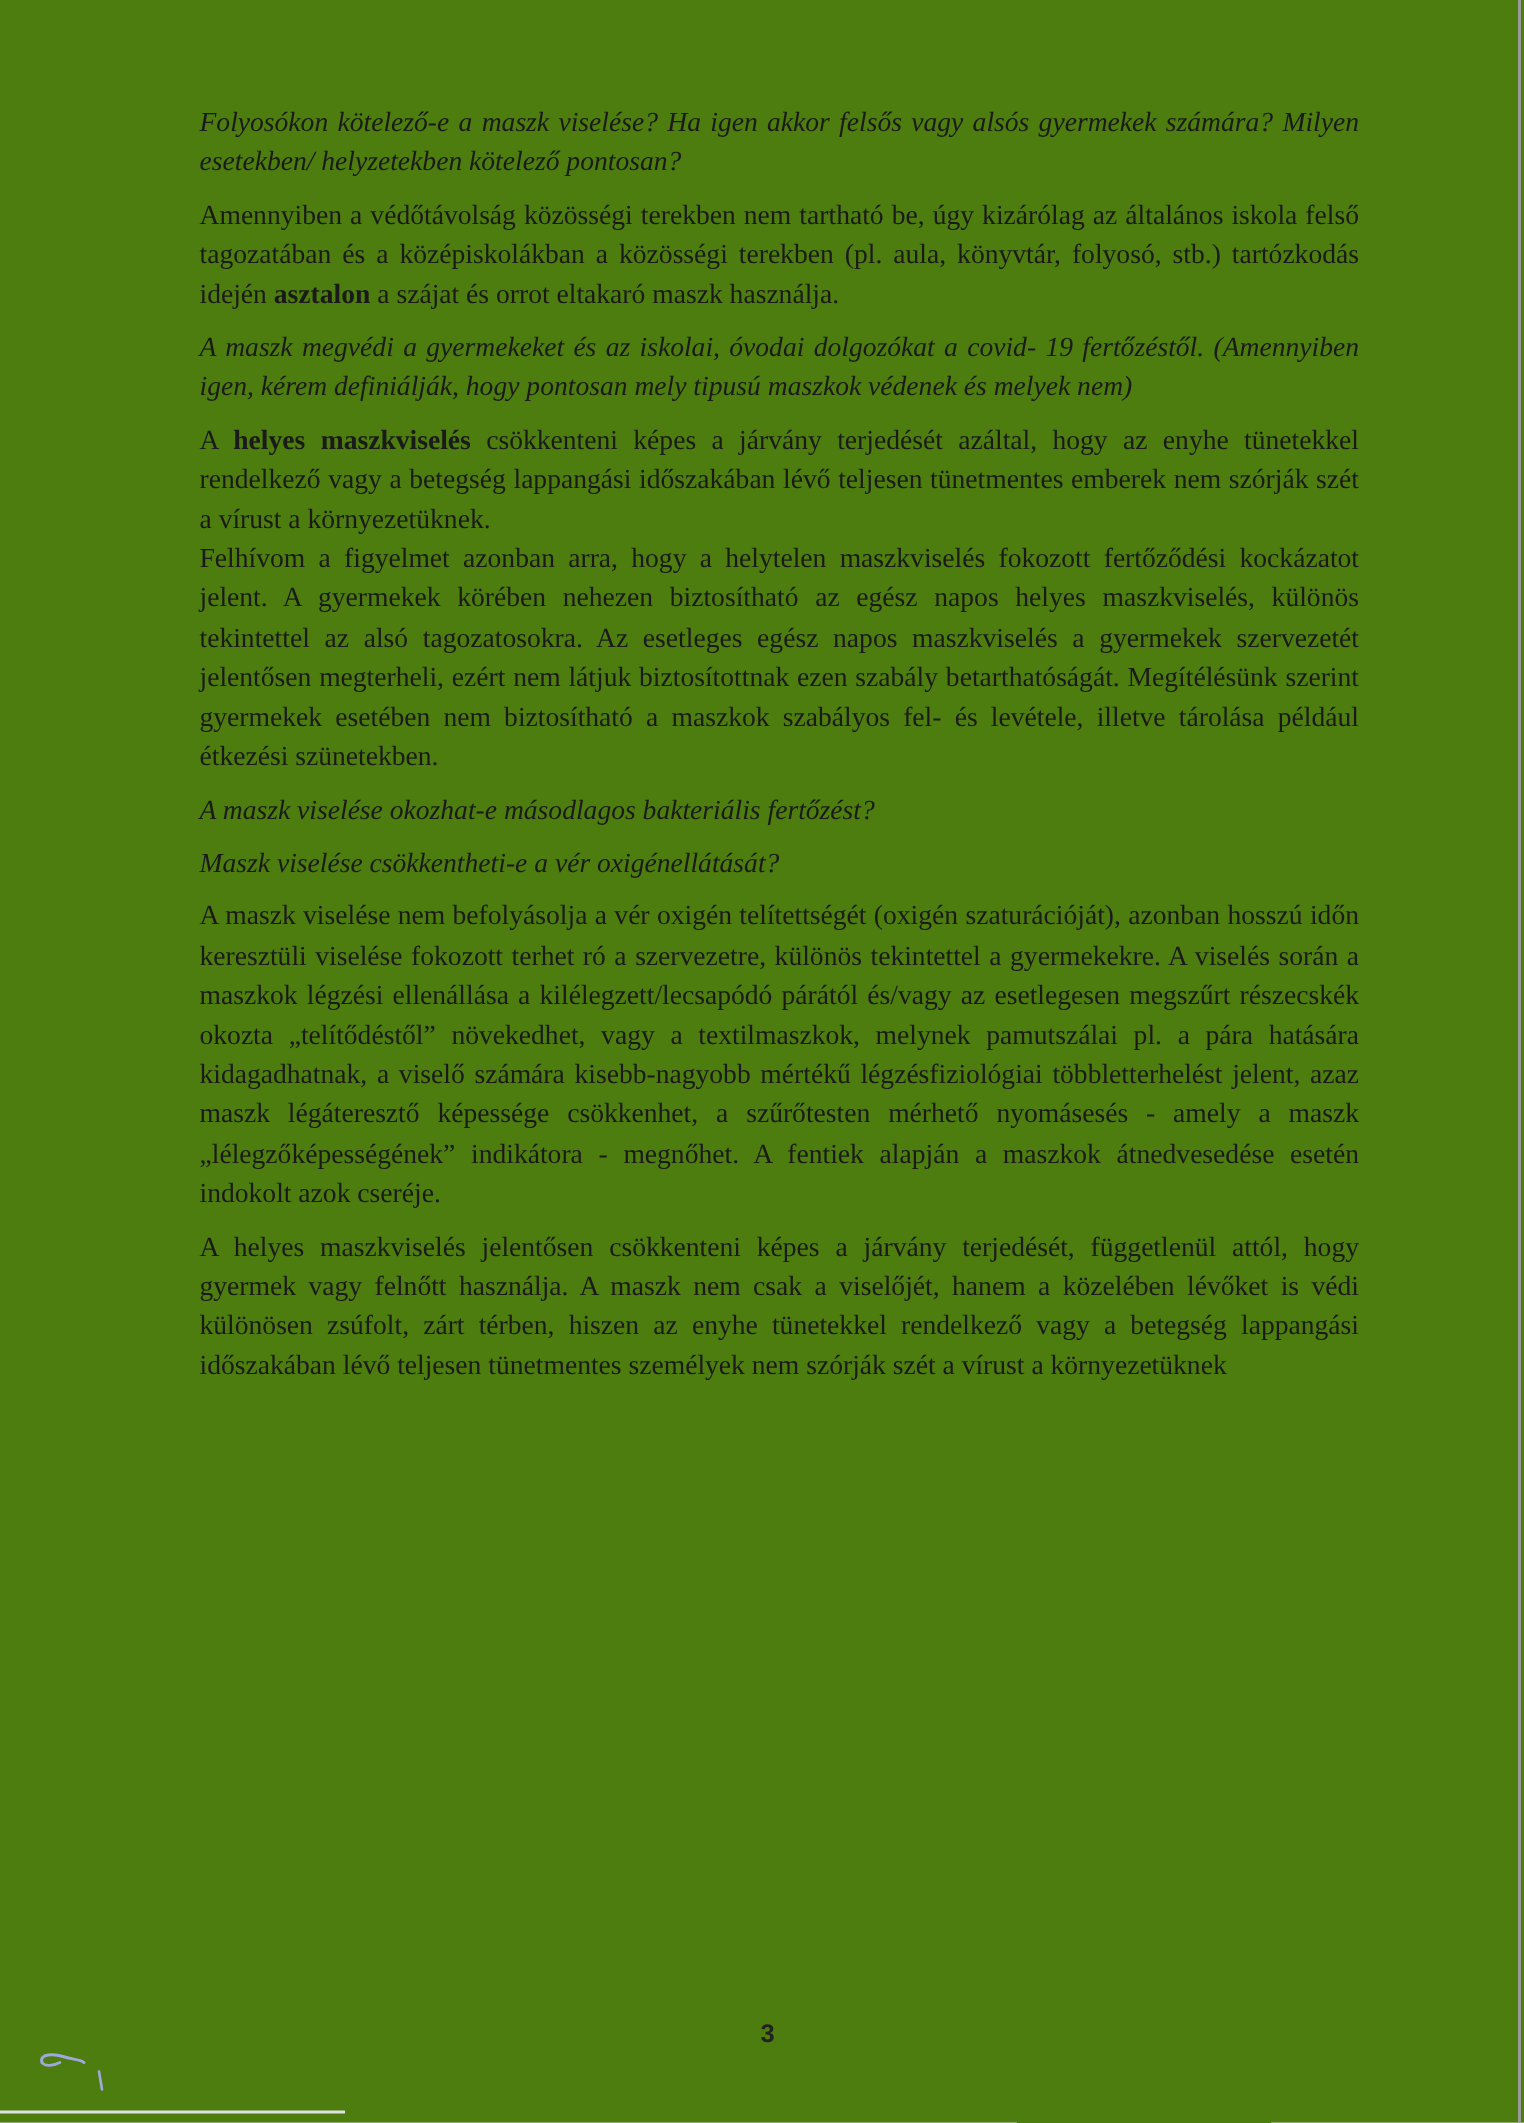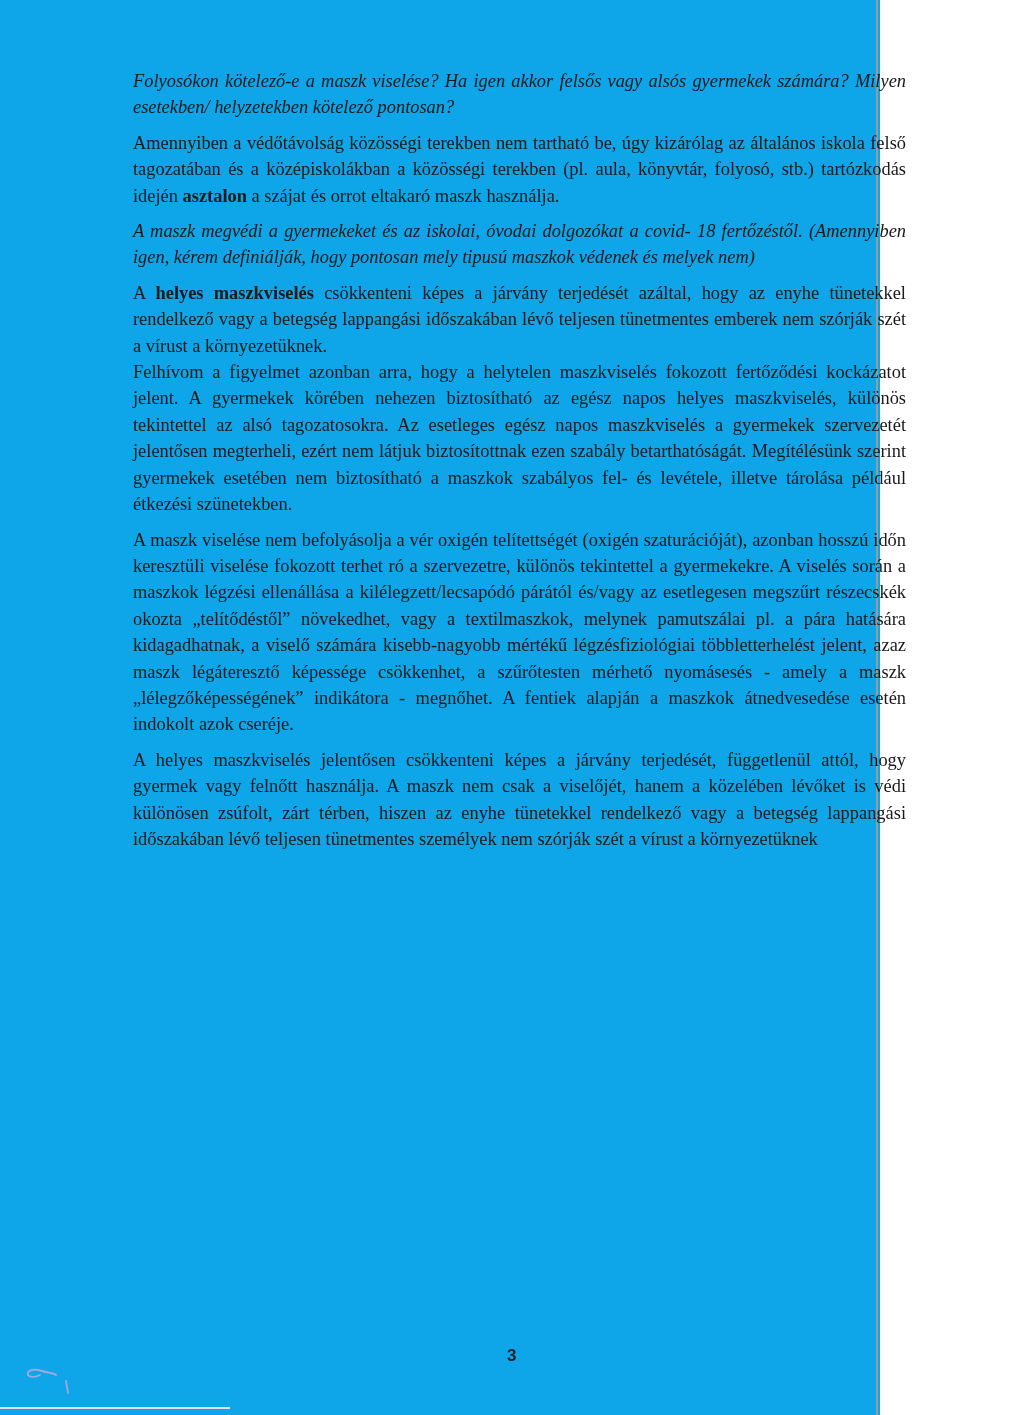--- a/index.html
+++ b/index.html
@@ -1,18 +1,18 @@
 <!DOCTYPE html>
 <html><head>
 <meta charset="utf-8">
 <style>
   html, body { margin: 0; padding: 0; background: #ffffff; }
   body { width: 1016px; height: 1415px; position: relative; overflow: hidden; }
   .page {
-    position: absolute; left: 0; top: 0; width: 880px; height: 1415px; background: #0ea5e9; text-decoration: underline;
+    position: absolute; left: 0; top: 0; width: 1016px; height: 1415px; background: #4d7c0f; text-decoration: underline;
   }
   .right-edge {
     position: absolute; top: 0; right: 2px; width: 2px; height: 1415px; background: #9a9a9a;
   }
   .bottom-edge {
     position: absolute; left: 0; bottom: 6px; width: 230px; height: 2px; background: #e2e2e2;
   }
   .content {
     position: absolute; left: 133px; top: 68px; width: 773px;
     font-family: "Liberation Serif", "DejaVu Serif", serif;
@@ -34,25 +34,27 @@
 
 <div class="page">
   <div class="right-edge"></div>
   <div class="bottom-edge"></div>
 
   <div class="content">
 
     <p class="q">Folyosókon kötelező-e a maszk viselése? Ha igen akkor felsős vagy alsós gyermekek számára? Milyen esetekben/ helyzetekben kötelező pontosan?</p>
     <p><span>Amennyiben a védőtávolság közösségi terekben nem tartható be, úgy kizárólag az általános iskola felső tagozatában és a középiskolákban a közösségi terekben (pl. aula, könyvtár, folyosó, stb.) tartózkodás idején </span><span class="strong">asztalon</span><span> a szájat és orrot eltakaró maszk használja.</span></p>
 
-    <p class="q">A maszk megvédi a gyermekeket és az iskolai, óvodai dolgozókat a covid- 18 fertőzéstől. (Amennyiben igen, kérem definiálják, hogy pontosan mely tipusú maszkok védenek és melyek nem)</p>
+    <p class="q">A maszk megvédi a gyermekeket és az iskolai, óvodai dolgozókat a covid- 19 fertőzéstől. (Amennyiben igen, kérem definiálják, hogy pontosan mely tipusú maszkok védenek és melyek nem)</p>
     <p style="margin-bottom:0"><span>A </span><span class="strong">helyes maszkviselés</span><span> csökkenteni képes a járvány terjedését azáltal, hogy az enyhe tünetekkel rendelkező vagy a betegség lappangási időszakában lévő teljesen tünetmentes emberek nem szórják szét a vírust a környezetüknek.</span></p>
     <p>Felhívom a figyelmet azonban arra, hogy a helytelen maszkviselés fokozott fertőződési kockázatot jelent. A gyermekek körében nehezen biztosítható az egész napos helyes maszkviselés, különös tekintettel az alsó tagozatosokra. Az esetleges egész napos maszkviselés a gyermekek szervezetét jelentősen megterheli, ezért nem látjuk biztosítottnak ezen szabály betarthatóságát. Megítélésünk szerint gyermekek esetében nem biztosítható a maszkok szabályos fel- és levétele, illetve tárolása például étkezési szünetekben.</p>
 
+    <p class="q">A maszk viselése okozhat-e másodlagos bakteriális fertőzést?</p>
 
+    <p class="q">Maszk viselése csökkentheti-e a vér oxigénellátását?</p>
     <p>A maszk viselése nem befolyásolja a vér oxigén telítettségét (oxigén szaturációját), azonban hosszú időn keresztüli viselése fokozott terhet ró a szervezetre, különös tekintettel a gyermekekre. A viselés során a maszkok légzési ellenállása a kilélegzett/lecsapódó párától és/vagy az esetlegesen megszűrt részecskék okozta „telítődéstől” növekedhet, vagy a textilmaszkok, melynek pamutszálai pl. a pára hatására kidagadhatnak, a viselő számára kisebb-nagyobb mértékű légzésfiziológiai többletterhelést jelent, azaz maszk légáteresztő képessége csökkenhet, a szűrőtesten mérhető nyomásesés - amely a maszk „lélegzőképességének” indikátora - megnőhet. A fentiek alapján a maszkok átnedvesedése esetén indokolt azok cseréje.</p>
 
     <p>A helyes maszkviselés jelentősen csökkenteni képes a járvány terjedését, függetlenül attól, hogy gyermek vagy felnőtt használja. A maszk nem csak a viselőjét, hanem a közelében lévőket is védi különösen zsúfolt, zárt térben, hiszen az enyhe tünetekkel rendelkező vagy a betegség lappangási időszakában lévő teljesen tünetmentes személyek nem szórják szét a vírust a környezetüknek</p>
 
   </div>
 
   <div class="page-number">3</div>
 
   <svg class="scribble" width="60" height="40" viewBox="0 0 60 40">
     <path d="M6 10 C4 4, 14 4, 20 6 S 32 8, 34 10" stroke="#9fa8dc" stroke-width="2" fill="none" stroke-linecap="round"></path>

